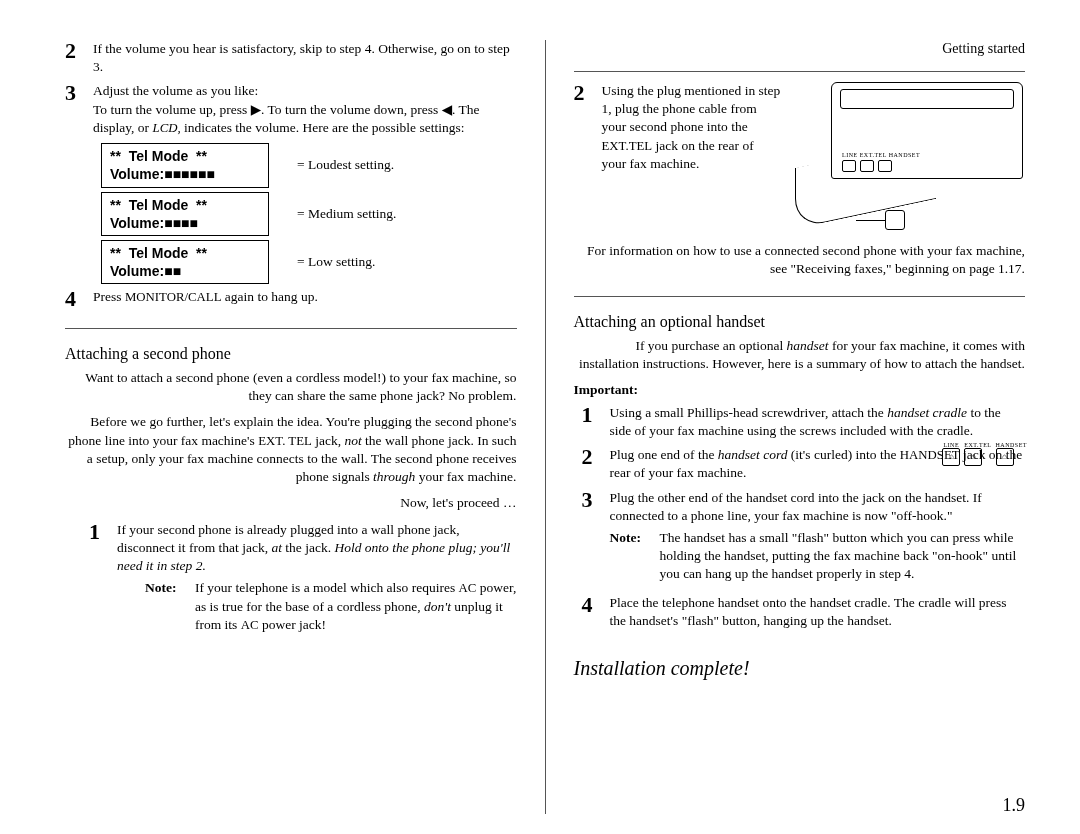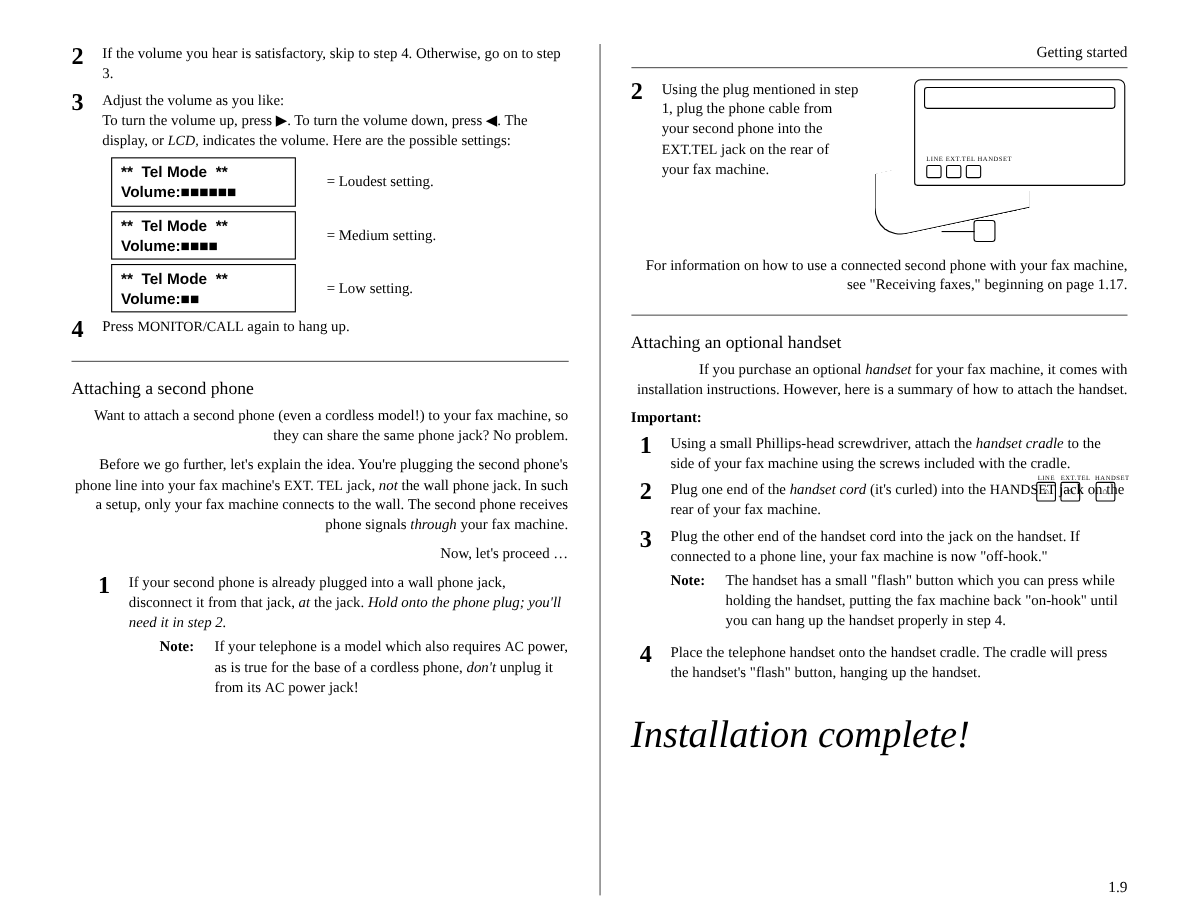--- a/index.html
+++ b/index.html
@@ -29,21 +29,21 @@
     padding-right: 28px;
     border-right: 1px solid #555;
   }
   .col-right {
     padding-left: 28px;
   }
   .getting-started {
     text-align: right;
     font-size: 14px;
     border-bottom: 1px solid #555;
-    padding-bottom: 2px;
+    padding-bottom: 12px;
     margin-bottom: 10px;
   }
   .step {
     display: flex;
     gap: 10px;
     margin-bottom: 6px;
   }
   .step-num {
     font-family: Georgia, 'Times New Roman', serif;
     font-size: 22px;
@@ -103,29 +103,29 @@
     min-width: 72px;
   }
   .smallcaps {
     font-variant: small-caps;
     font-size: 0.95em;
   }
   .italic { font-style: italic; }
   .bold { font-weight: normal; }
   .closing {
     font-style: italic;
-    font-size: 35px;
+    font-size: 20px;
     line-height: 1.25;
     margin-top: 26px;
   }
   .pagenum {
     position: absolute;
     right: 55px;
     bottom: 18px;
-    font-size: 14px;
+    font-size: 18px;
   }
   .right-top-row {
     display: flex;
     gap: 14px;
     align-items: flex-start;
   }
   .diagram {
     border: none;
     min-width: 230px;
     height: 150px;

